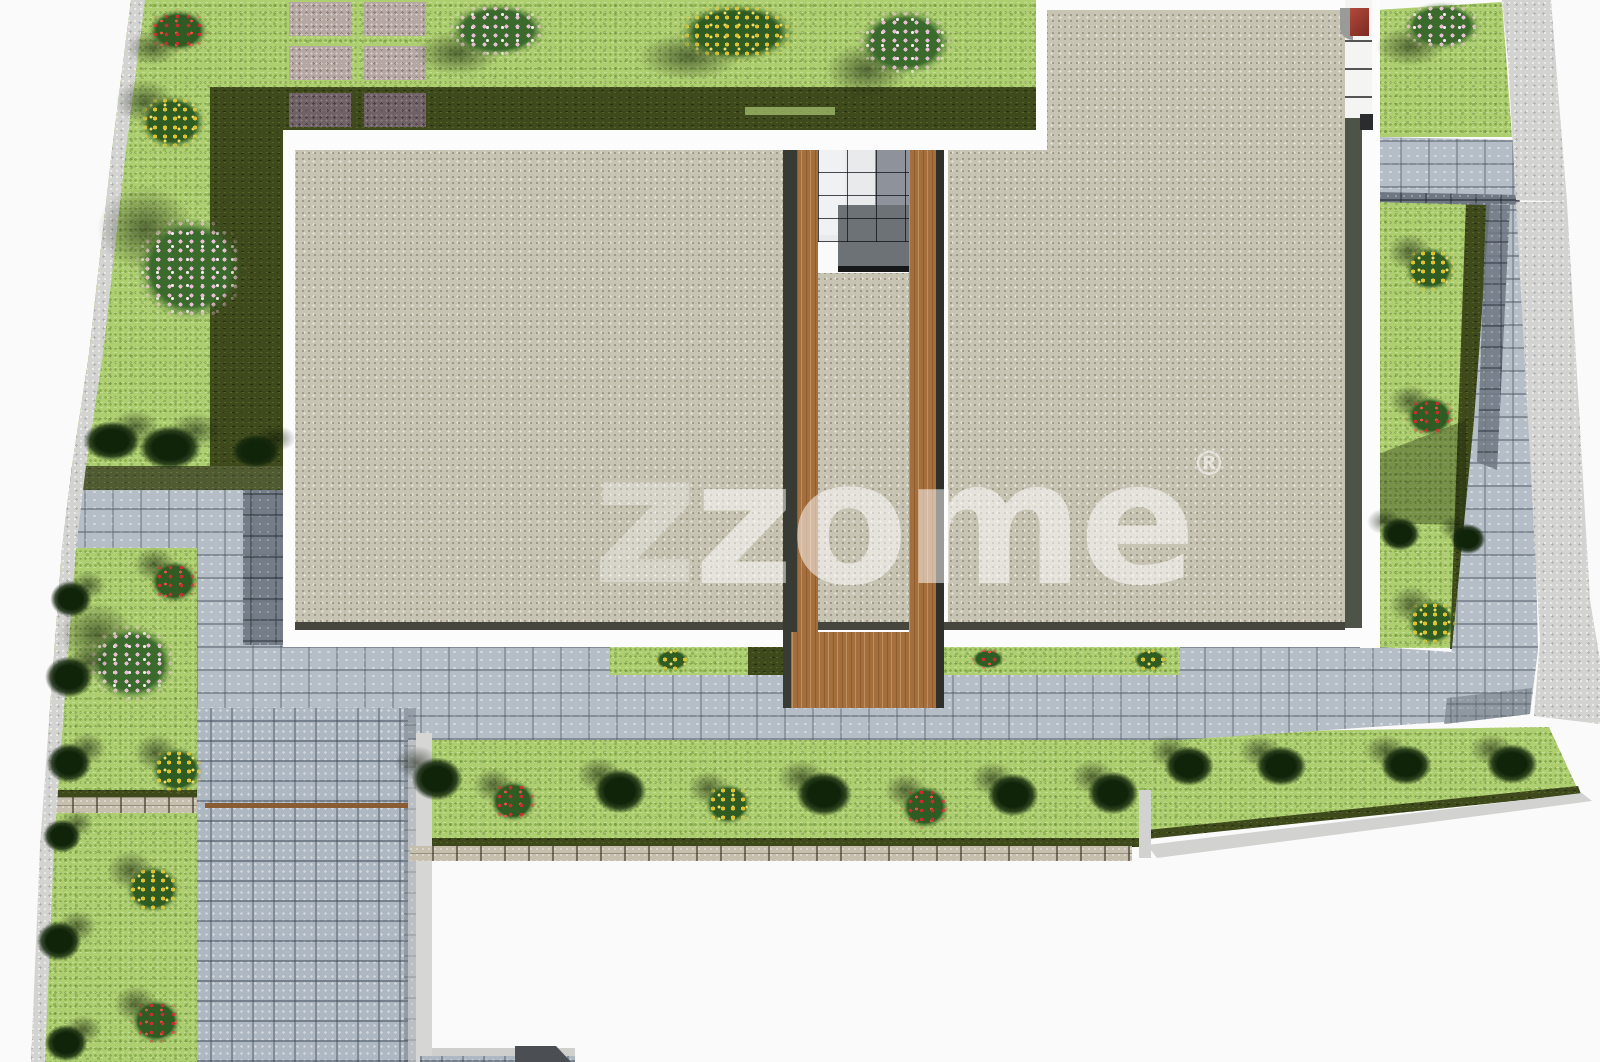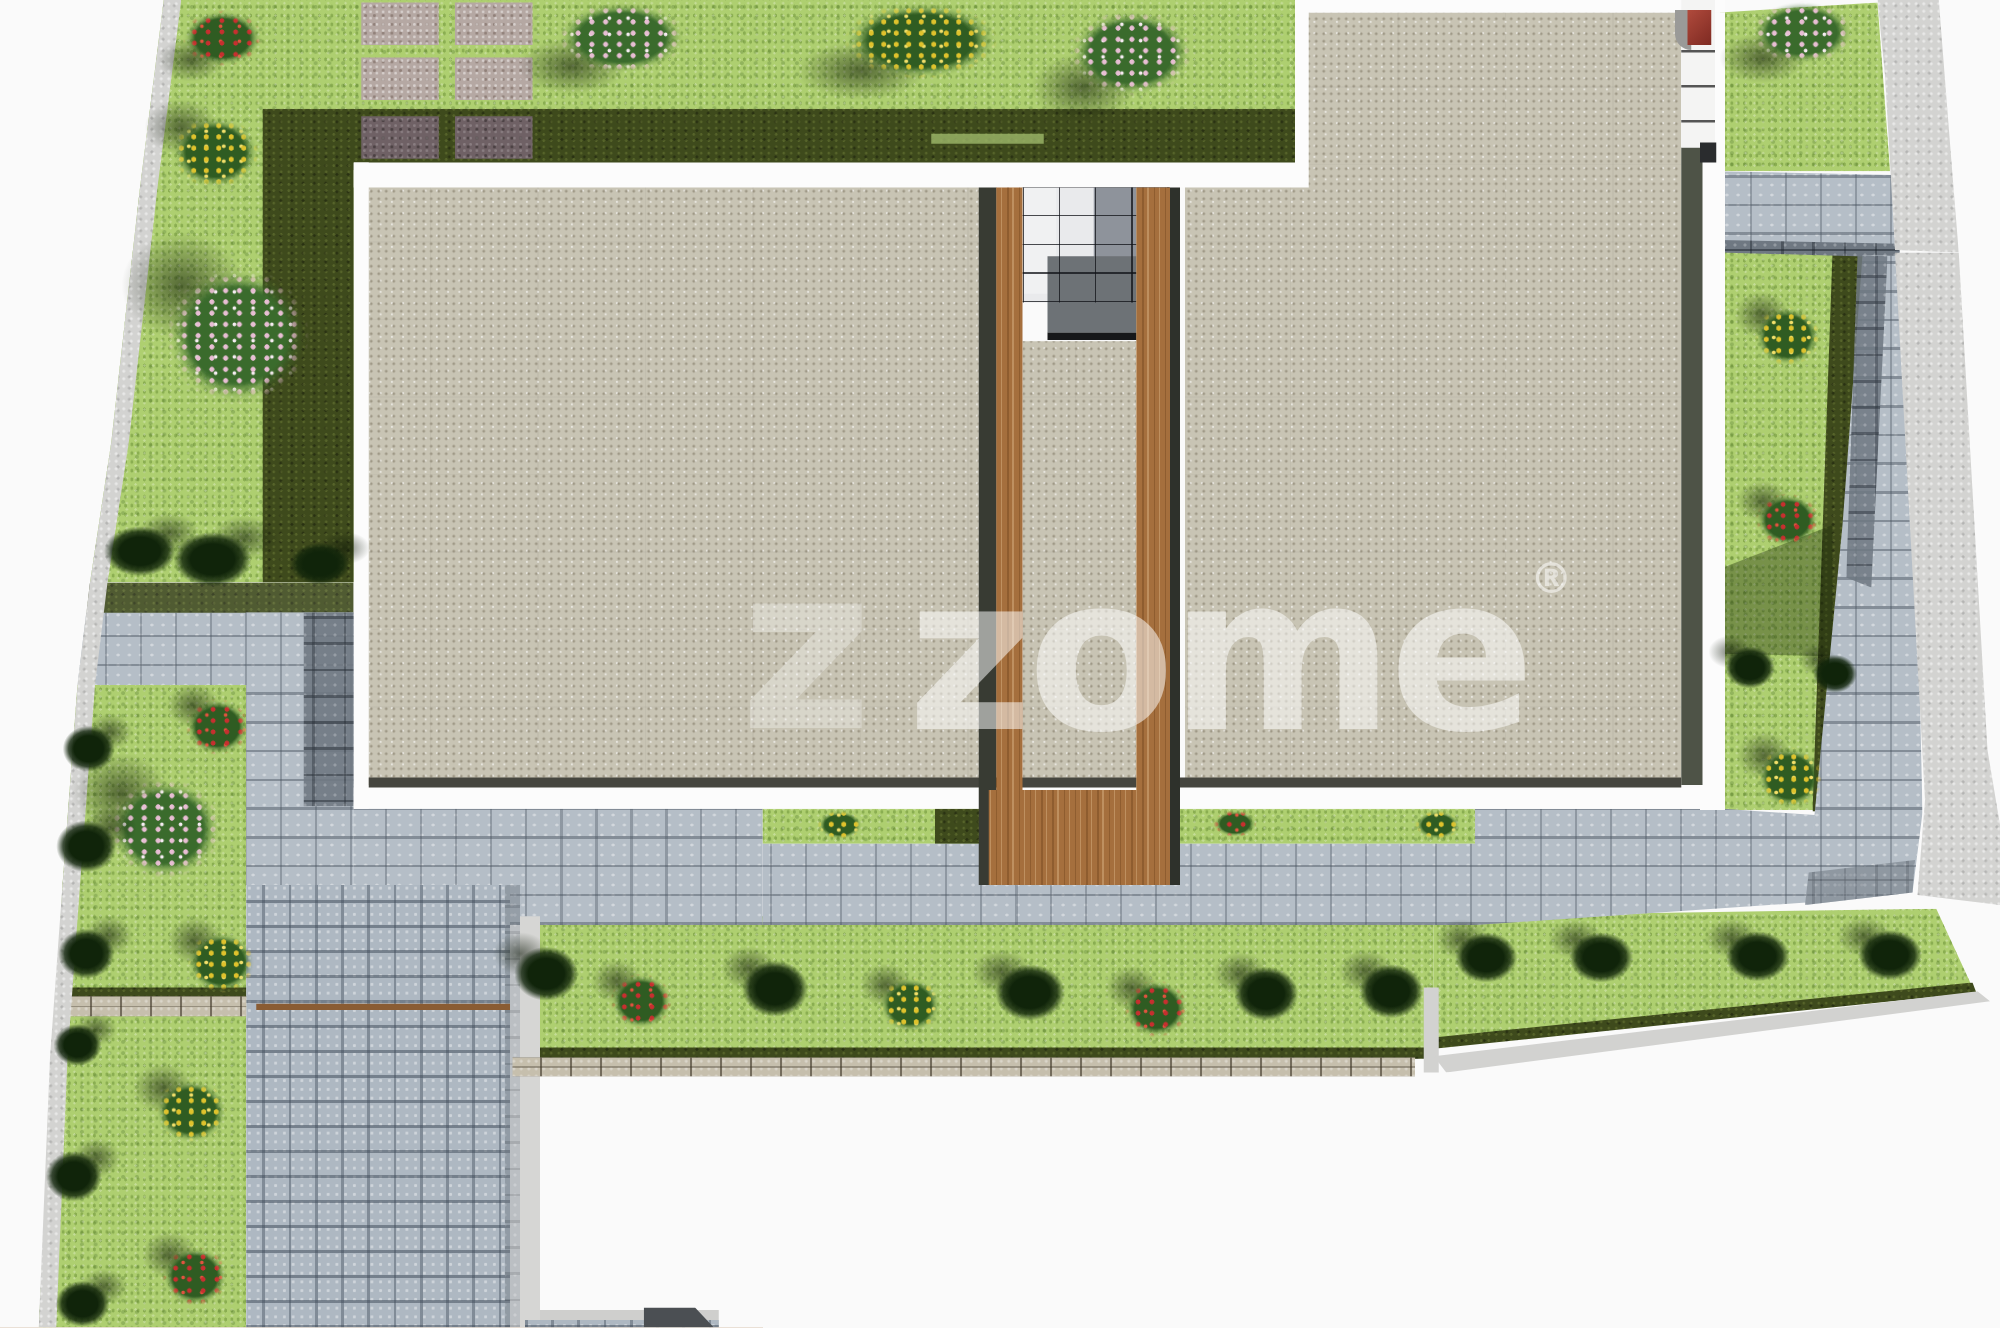--- a/index.html
+++ b/index.html
@@ -98,21 +98,21 @@
   #stairwell .g{position:absolute;}
   #stair-grid{position:absolute;left:0;top:0;width:118px;height:92px;
     background-image:
       repeating-linear-gradient(90deg,rgba(15,17,22,.75) 0 1px,transparent 1px 29px),
       repeating-linear-gradient(0deg,rgba(15,17,22,.75) 0 1px,transparent 1px 23px);}
 
   
   #watermark{position:absolute;left:592px;top:420px;width:620px;height:190px;display:flex;align-items:flex-end;
     font-weight:bold;letter-spacing:-4px;pointer-events:none;line-height:1;}
   .wm-z{font-size:182px;color:var(--watermark-faint);}
-  .wm-main{font-size:172px;color:var(--watermark-color);margin-left:32px;}
+  .wm-main{font-size:172px;color:var(--watermark-color);}
   .wm-reg{font-size:34px;color:var(--watermark-color);align-self:flex-start;margin-top:26px;letter-spacing:0;}
 </style>
 </head>
 <body>
 
 <div id="scene">
 
   <div class="ly tx-grass" style="clip-path:polygon(131px 0,1040px 0,1040px 136px,283px 136px,283px 466px,72px 466px,89px 354px,112px 150px);"></div>
   <div class="ly tx-grass" style="clip-path:polygon(62px 548px,197px 548px,197px 1062px,31px 1062px,50px 708px);"></div>
   <div class="ly tx-grass" style="clip-path:polygon(1376px 10px,1502px 2px,1512px 137px,1376px 137px);"></div>

